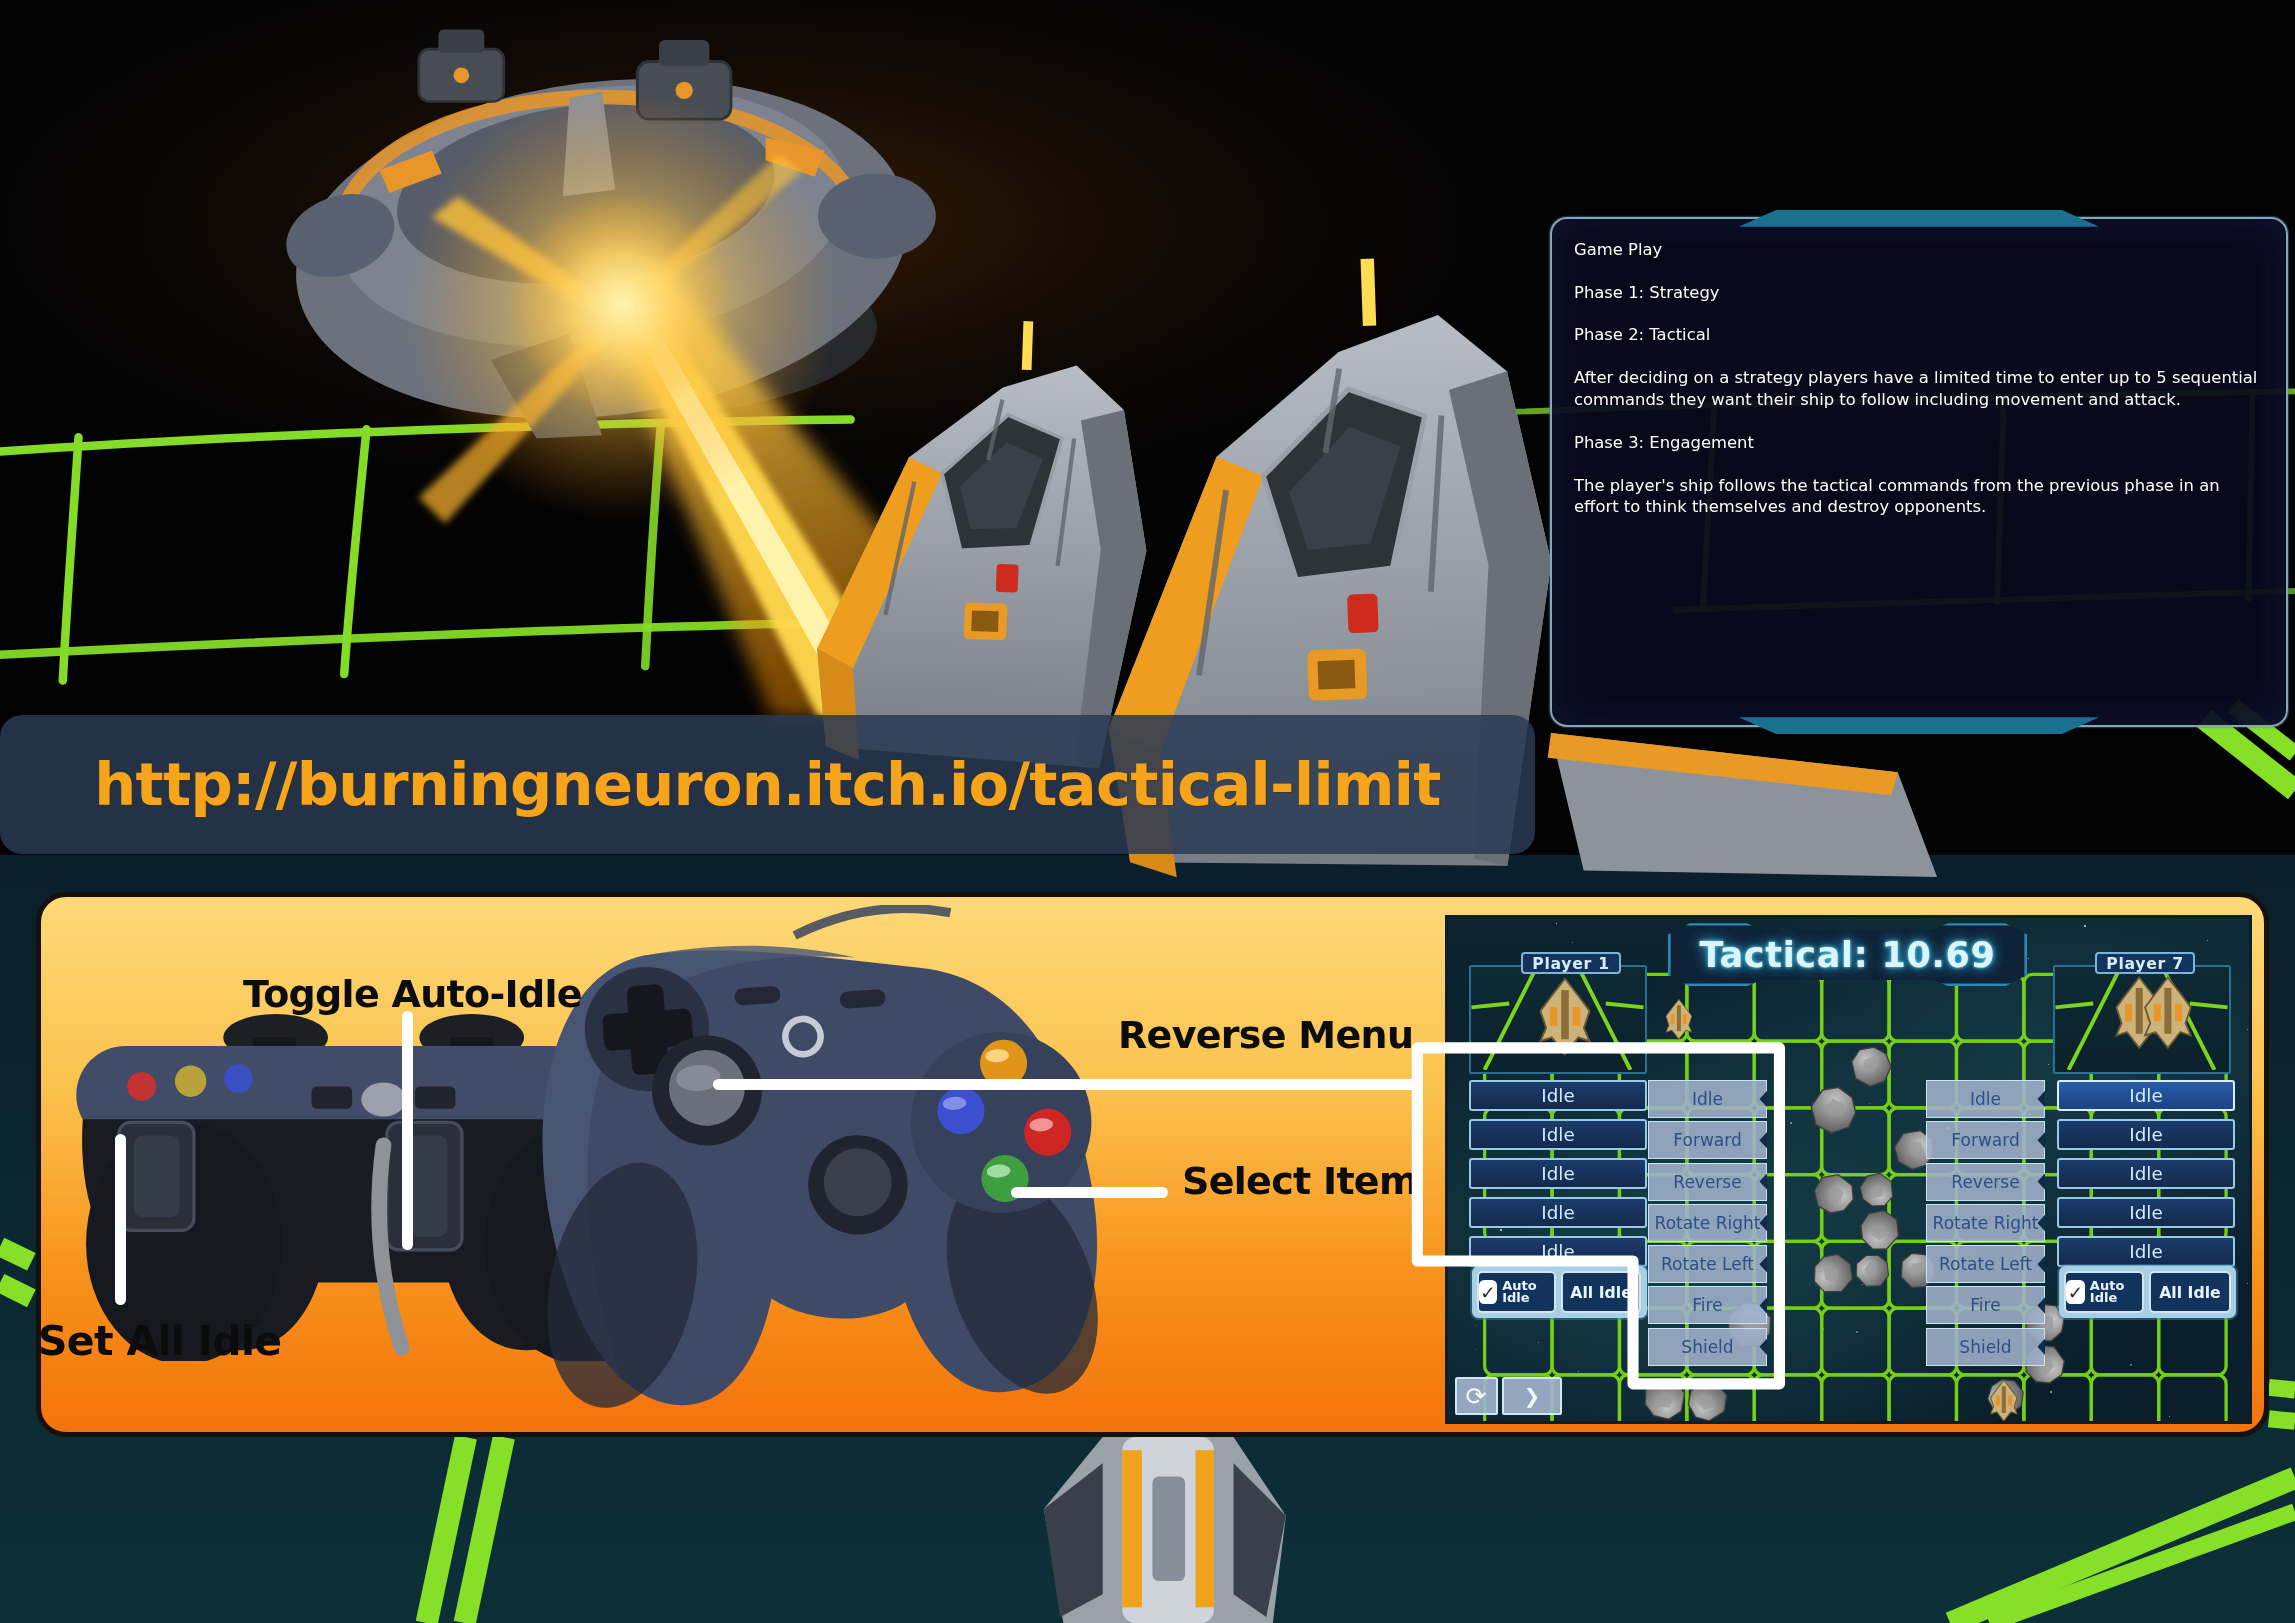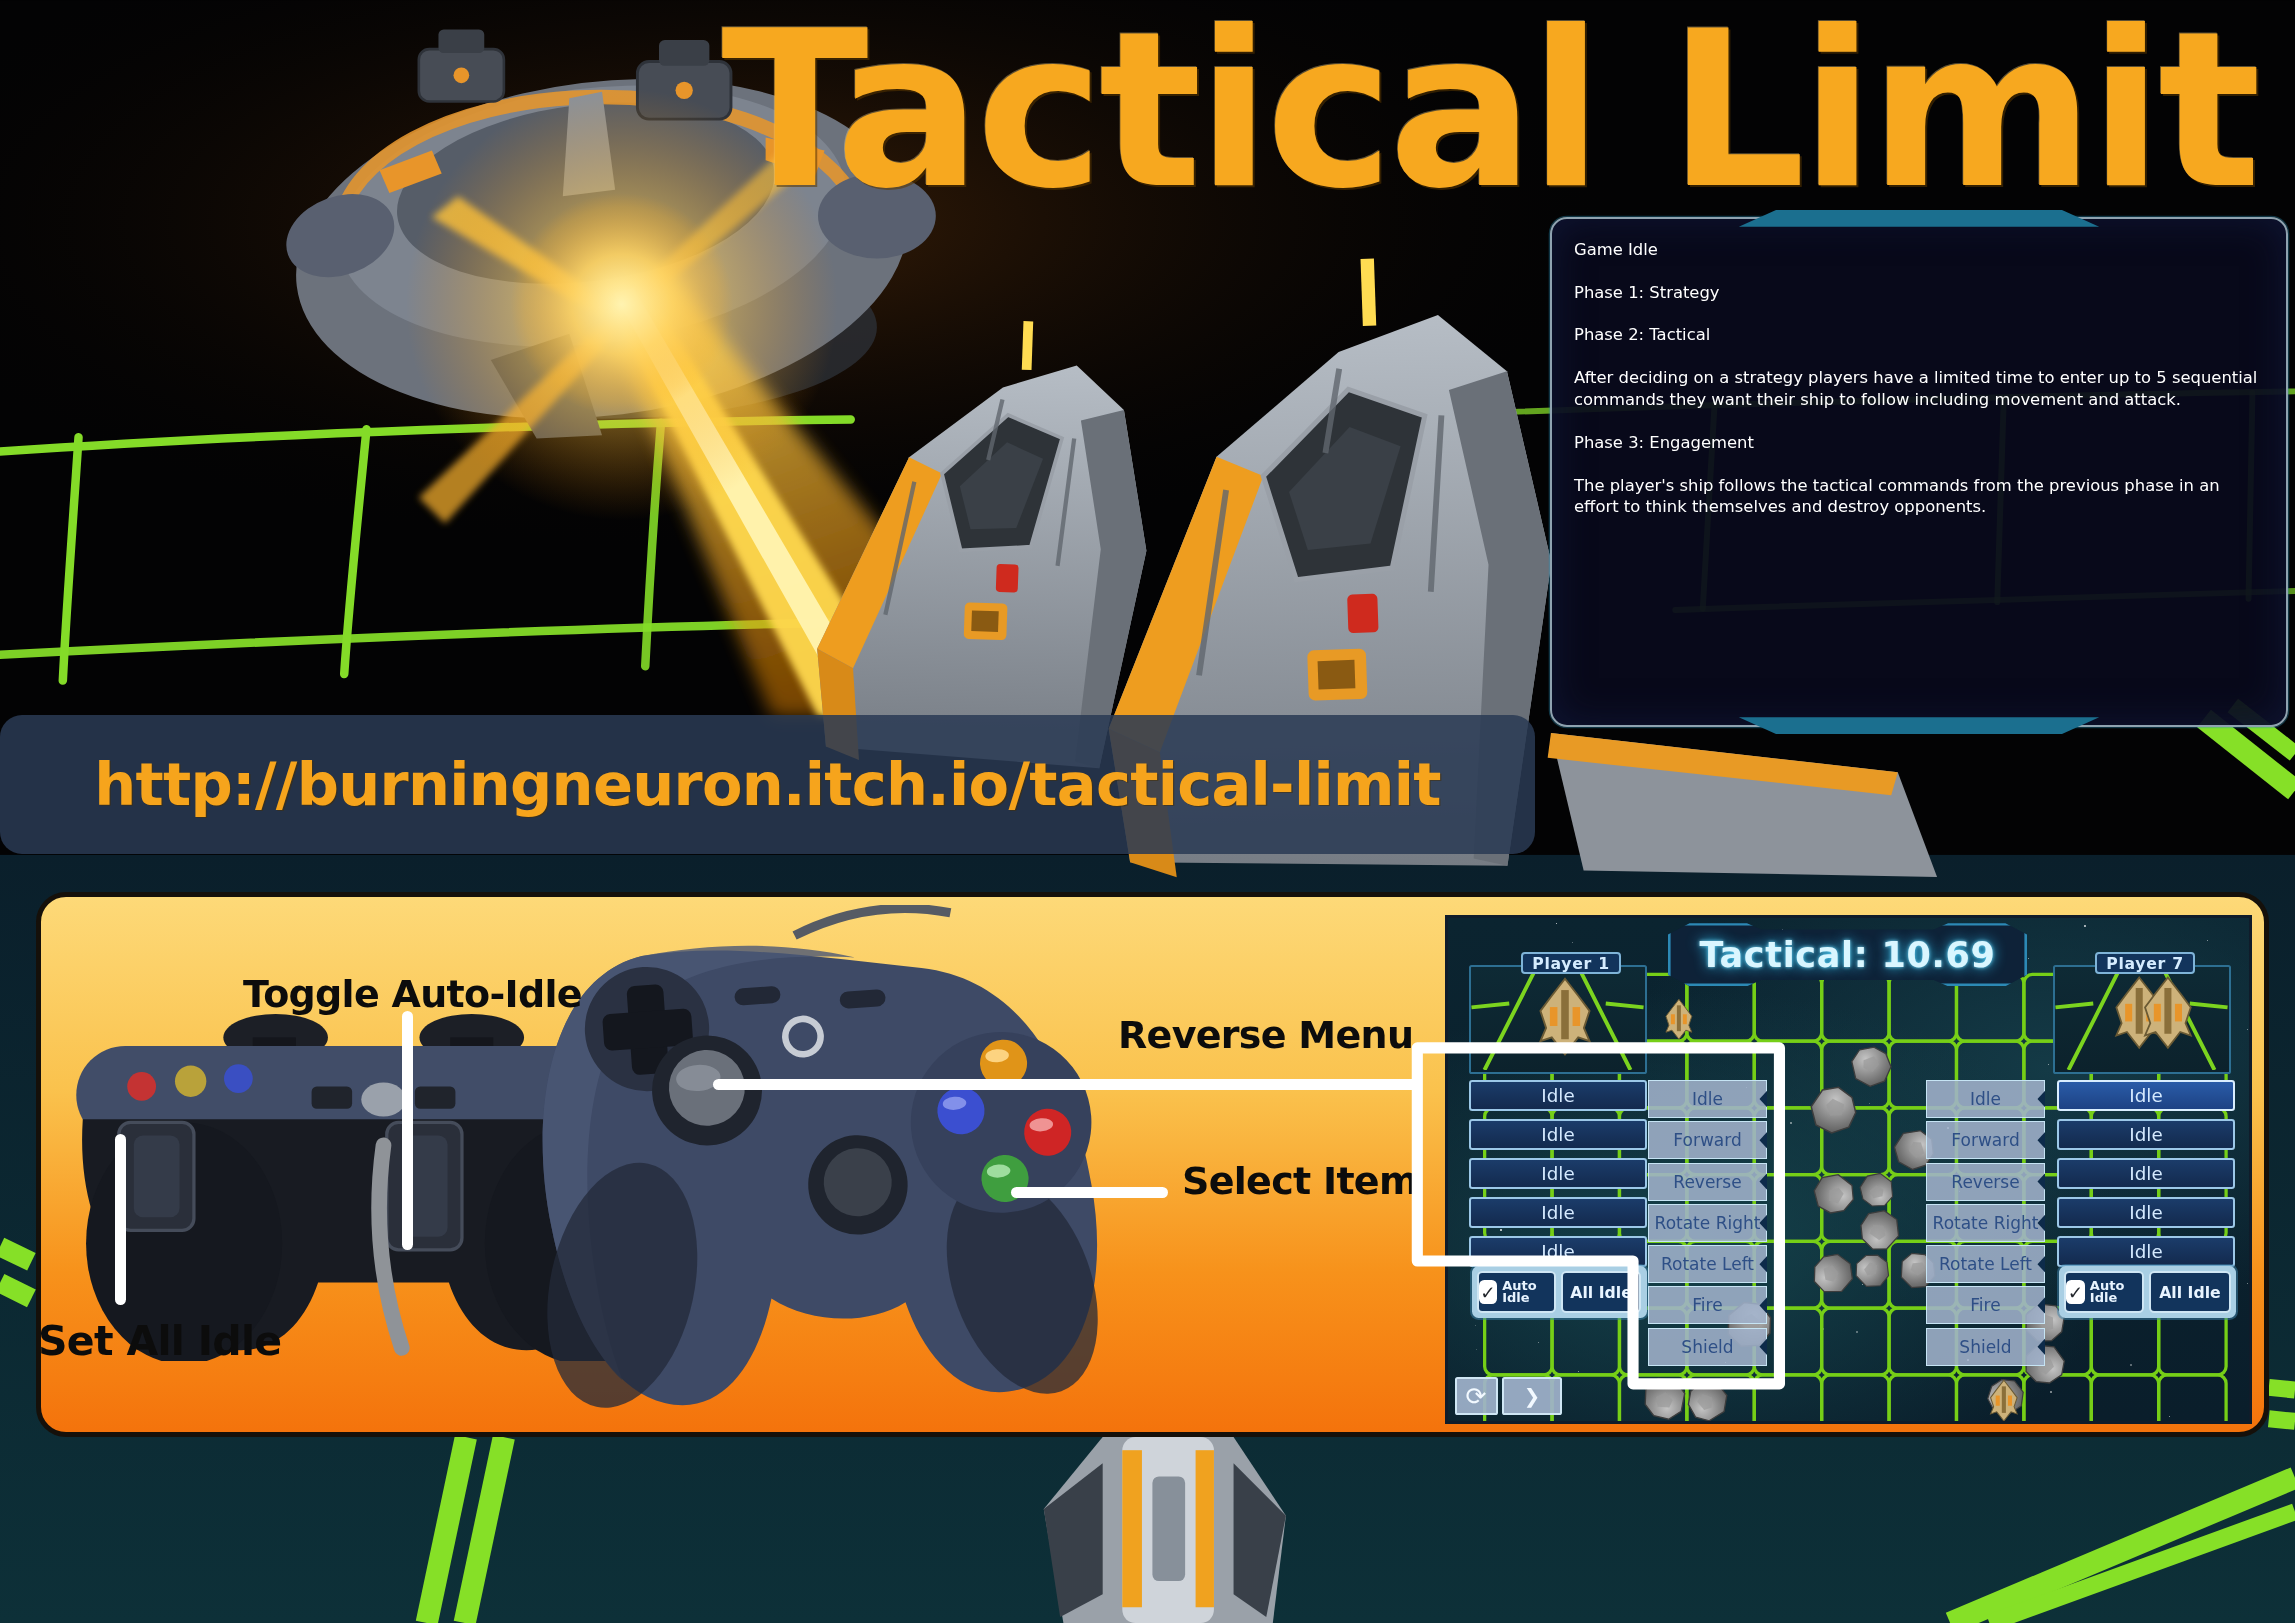--- a/index.html
+++ b/index.html
@@ -406,27 +406,26 @@
       <polygon points="30,110 120,40 120,240 55,275" fill="#394049"></polygon>
       <polygon points="400,120 320,40 320,240 370,275" fill="#394049"></polygon>
       <rect x="150" y="0" width="140" height="284" rx="20" fill="#cfd4da"></rect>
       <rect x="150" y="20" width="30" height="240" fill="#F0A21F"></rect>
       <rect x="262" y="20" width="28" height="240" fill="#F0A21F"></rect>
       <rect x="196" y="60" width="50" height="160" rx="10" fill="#87909a"></rect>
       <rect x="886" y="-60" width="0" height="0"></rect>
     </g>
   </svg>
 
-  <div id="title">Tactical Limit</div>
 
   <div id="gameplay-panel">
     <div class="tab top"></div>
     <div class="tab bottom"></div>
     <div id="gp-sections">
-        <p class="gp-h">Game Idle</p>
+        <p class="gp-h">Game Play</p>
         <p class="gp-h">Phase 1: Strategy</p>
         <p class="gp-h">Phase 2: Tactical</p>
         <p class="gp-t">After deciding on a strategy players have a limited time to enter up to 5 sequential commands they want their ship to follow including movement and attack.</p>
         <p class="gp-h">Phase 3: Engagement</p>
         <p class="gp-t">The player's ship follows the tactical commands from the previous phase in an effort to think themselves and destroy opponents.</p>
       </div>
   </div>
 
   <div id="url-banner">
     <span id="url-text">http://burningneuron.itch.io/tactical-limit</span>

